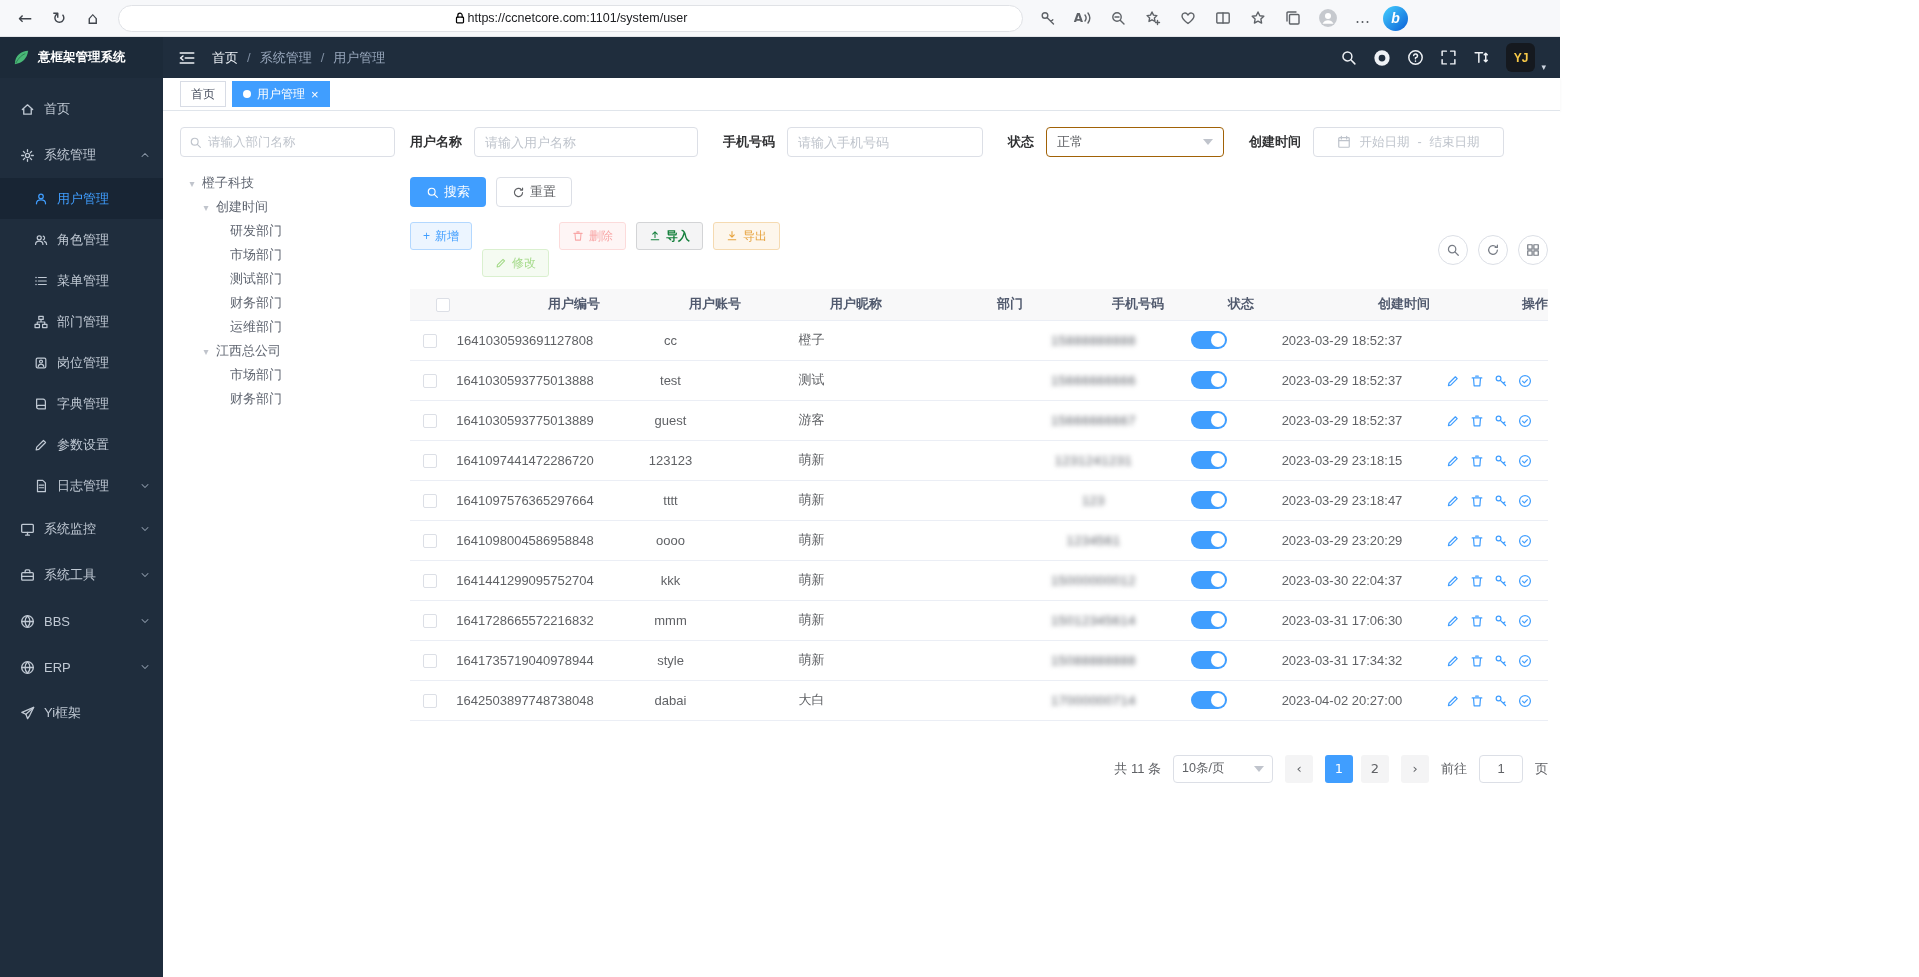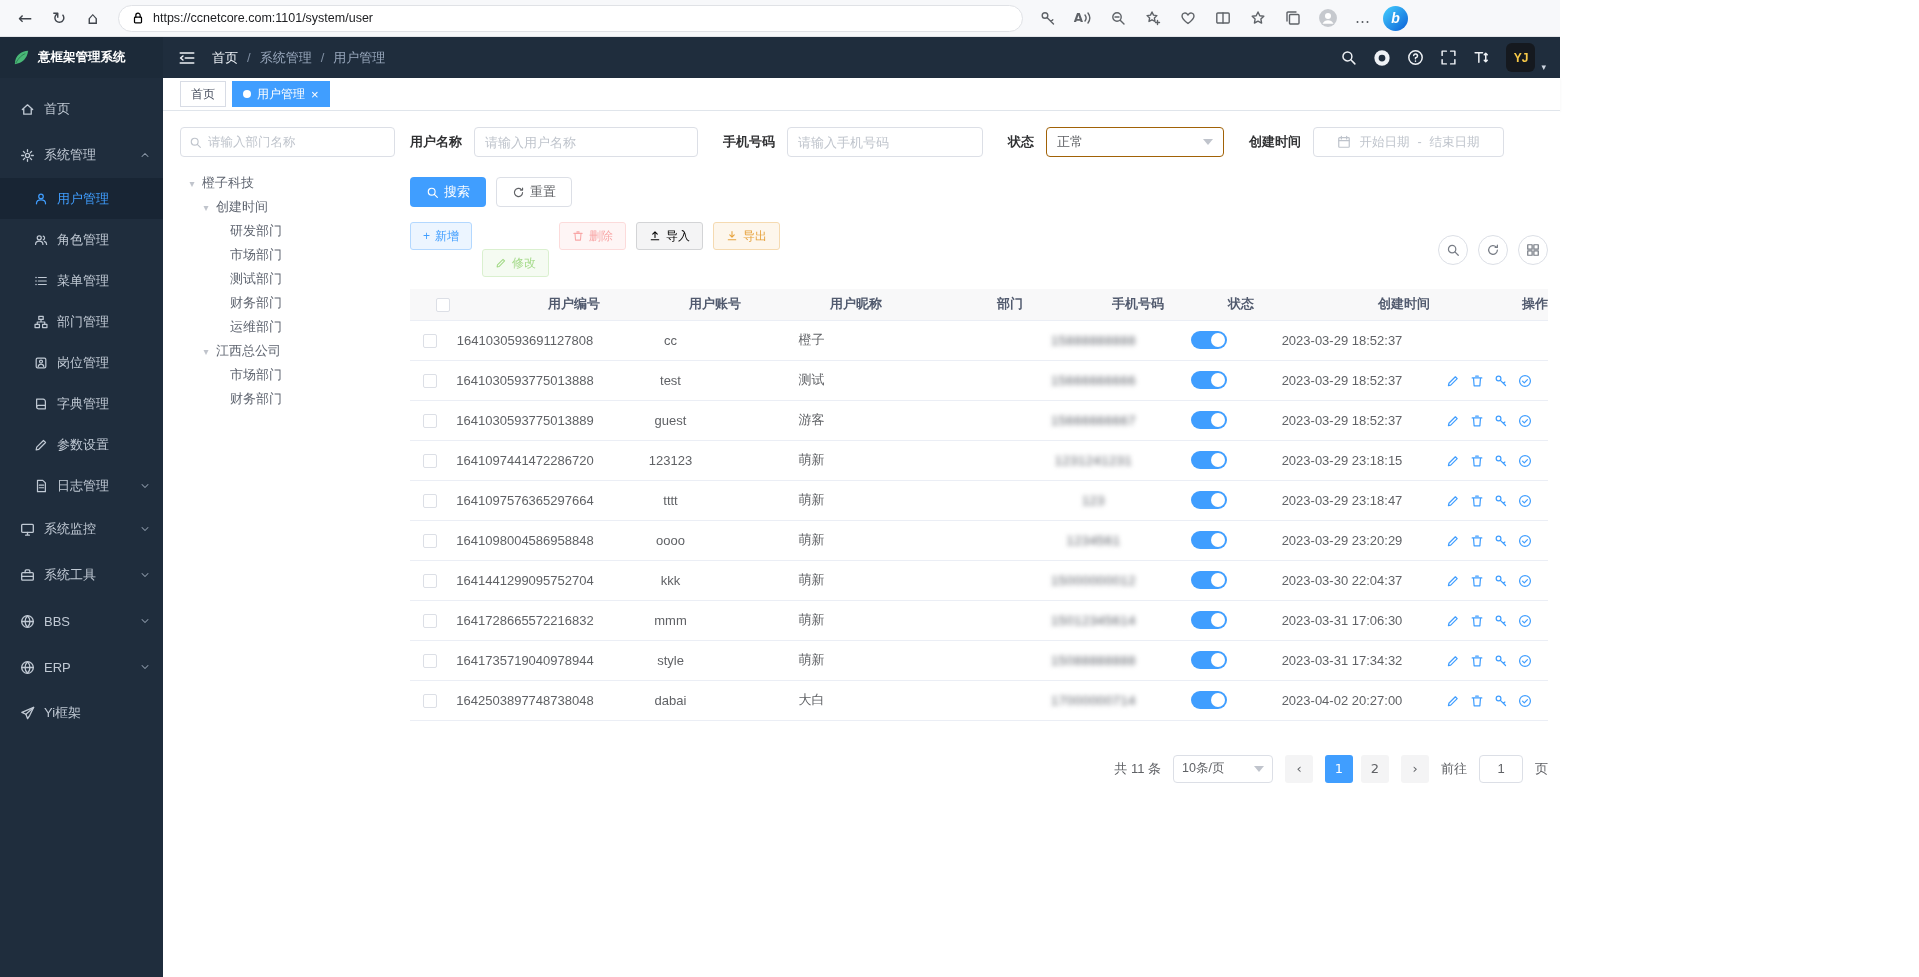--- a/index.html
+++ b/index.html
@@ -7,21 +7,21 @@
     font-family:"Liberation Sans","DejaVu Sans",sans-serif; }
   .window { width:1560px; height:977px; position:relative; background:#fff; }
   svg.ic { fill:none; stroke:currentColor; stroke-width:1.4; stroke-linecap:round; stroke-linejoin:round; }
 
   
   .chrome { height:37px; background:#f7f8fa; border-bottom:1px solid #e3e5e8;
     display:flex; align-items:center; padding:0 10px; gap:4px; }
   .nav-glyph { width:30px; height:30px; display:flex; align-items:center; justify-content:center;
     font-size:17px; color:#40454c; font-family:"DejaVu Sans",sans-serif; border-radius:6px; cursor:pointer; }
   .urlbar { flex:0 0 905px; height:27px; background:#fff; border:1px solid #e0e2e6; border-radius:14px;
-    display:flex; align-items:center; padding:0 12px; gap:8px; margin-left:6px; }
+    display:flex; align-items:center; padding:0 12px; margin-left:6px;justify-content:center; }
   .urlbar .url { font-size:12.5px; color:#202124; white-space:nowrap; }
   .chrome-right { display:flex; align-items:center; gap:6px; margin-left:6px; }
   .ci { width:29px; height:29px; display:flex; align-items:center; justify-content:center;
     color:#5f6368; font-size:15px; cursor:pointer; font-family:"DejaVu Sans",sans-serif; }
   .ci .ra-a { font-size:12px; font-weight:700; margin-right:1px; }
   .bing { width:25px; height:25px; border-radius:50%; background:linear-gradient(135deg,#45d0ff,#0b5fd7);
     color:#fff; font-weight:700; font-size:14px; font-style:italic;
     display:flex; align-items:center; justify-content:center; cursor:pointer; }
 
   
@@ -102,21 +102,21 @@
   .btn-primary { background:#409eff; color:#fff; }
   .btn-plain { background:#fff; border-color:#dcdfe6; color:#606266; }
 
   .toolbar { margin-top:15px; display:flex; align-items:center; }
   .tool-left { display:flex; gap:10px; }
   .tbtn { height:28px; padding:0 12px; font-size:12px; border-radius:3px; display:inline-flex;
     align-items:center; gap:5px; border:1px solid; cursor:pointer; font-family:inherit; }
   .tbtn.add { background:#ecf5ff; border-color:#b3d8ff; color:#409eff; }
   .tbtn.mod { background:#f0f9eb; border-color:#c2e7b0; color:#67c23a; opacity:.6;margin-top:27px; }
   .tbtn.del { background:#fef0f0; border-color:#fbc4c4; color:#f56c6c; opacity:.6; }
-  .tbtn.imp { background:#f4f4f5; border-color:#d3d4d6; color:#000000; }
+  .tbtn.imp { background:#f4f4f5; border-color:#d3d4d6; color:#15803d;font-weight:bold; }
   .tbtn.exp { background:#fdf6ec; border-color:#f5dab1; color:#e6a23c; }
   .tool-right { margin-left:auto; display:flex; gap:10px; }
   .circ { width:30px; height:30px; border-radius:50%; border:1px solid #dcdfe6; background:#fff;
     display:flex; align-items:center; justify-content:center; color:#777c85; cursor:pointer; }
 
   
   .user-table { margin-top:12px; width:1138px; border-collapse:collapse; table-layout:fixed; }
   .user-table th { background:#f8f8f9; color:#515a6e; font-size:13px; font-weight:700; height:31px;
     text-align:right; border-bottom:1px solid #ebeef5; white-space:nowrap; }
   .user-table td { height:40px; text-align:center; font-size:13px; color:#606266;

